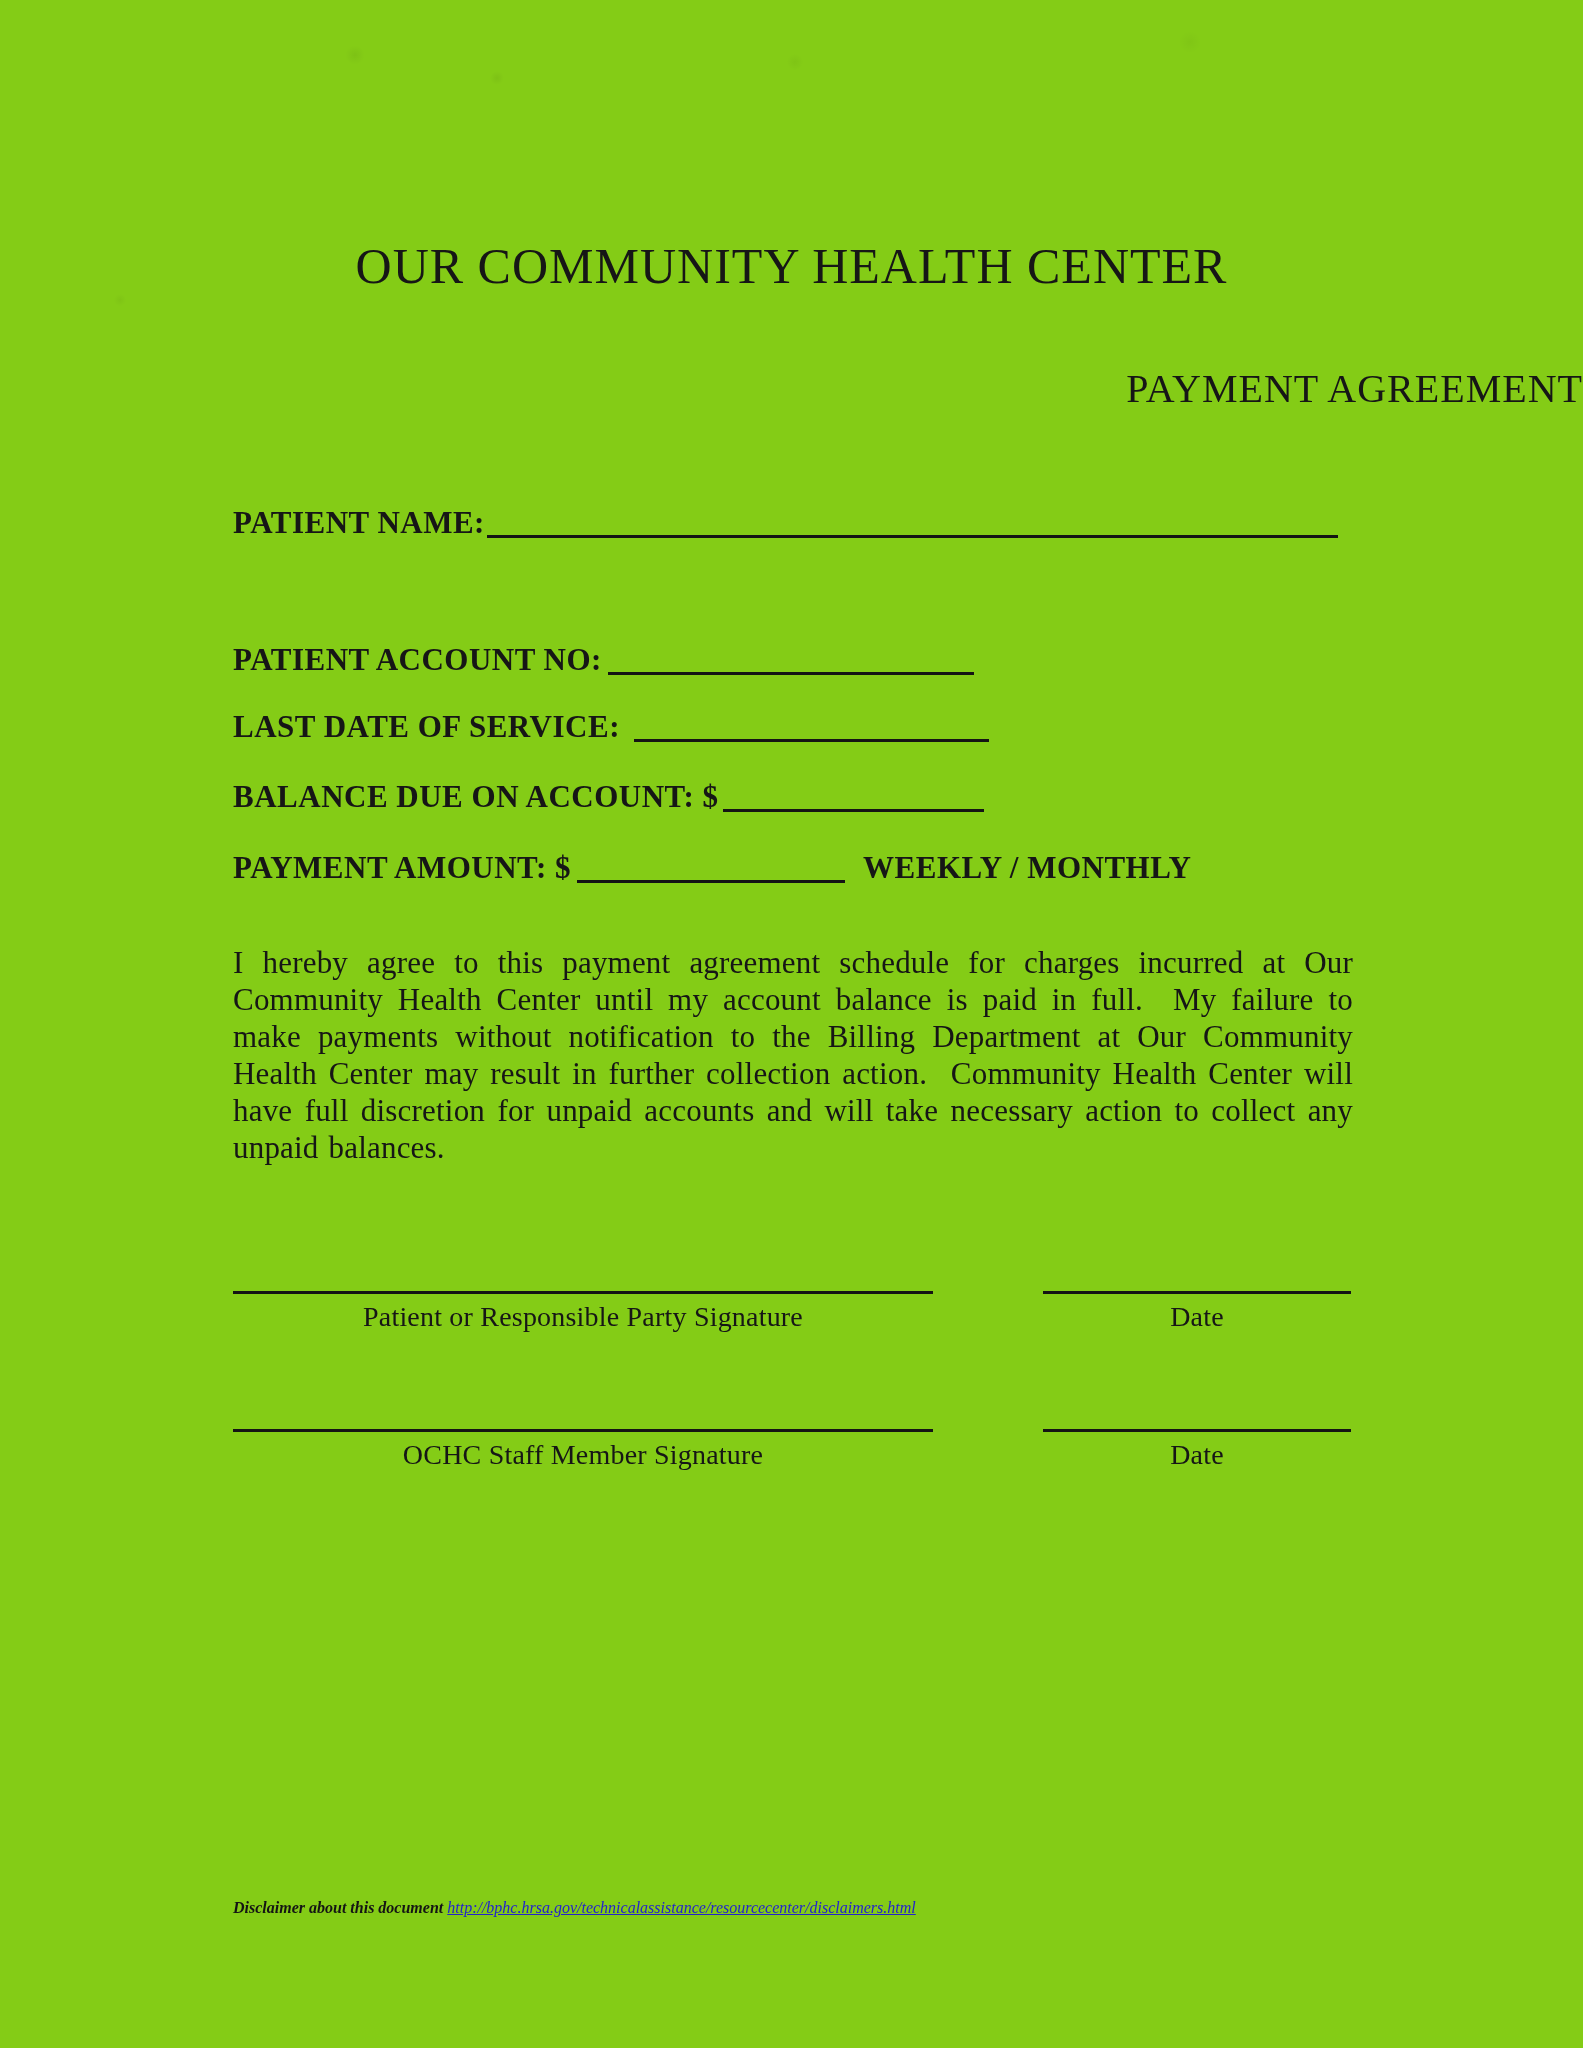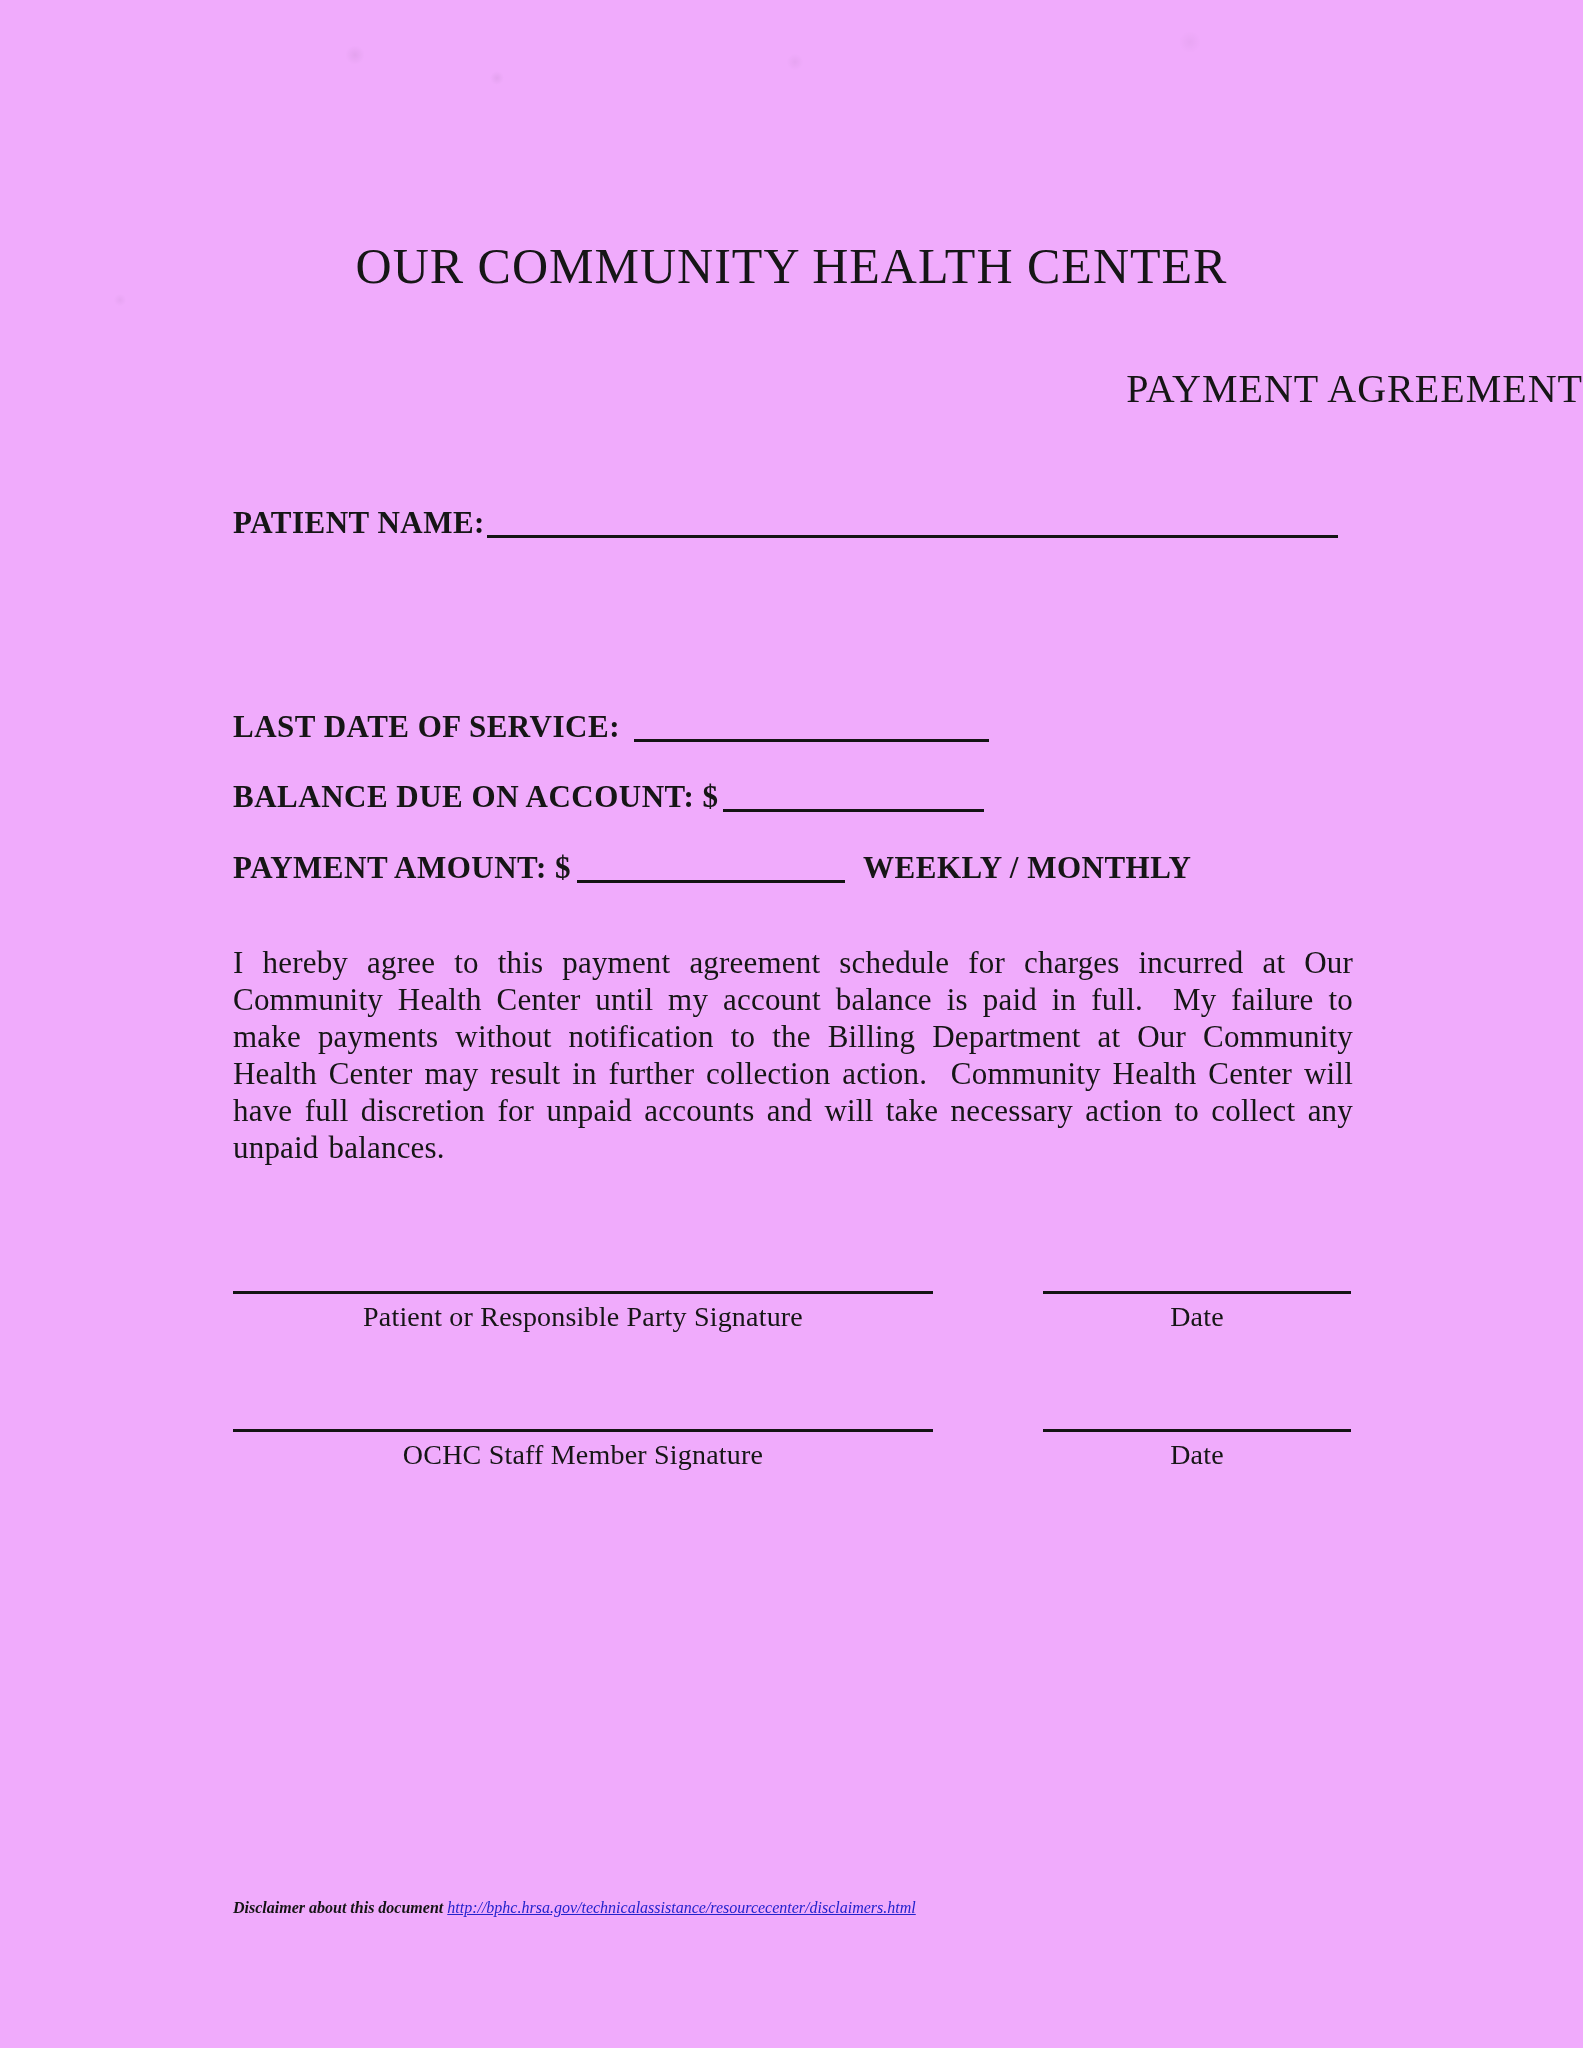--- a/index.html
+++ b/index.html
@@ -1,19 +1,19 @@
 <!DOCTYPE html>
 <html><head>
 <meta charset="utf-8">
 <style>
   html,body { margin:0; padding:0; background:#ffffff; }
   .page {
     position:relative;
     width:1583px; height:2048px;
-    background:#f0abfc;
+    background:#84cc16;
     color:#161616;
     font-family:"Liberation Serif","DejaVu Serif",serif;
     overflow:hidden;
   }
   
   .page::before{
     content:""; position:absolute; inset:0; pointer-events:none;
     background:
       radial-gradient(circle 14px at 355px 55px,  rgba(0,0,0,.05), transparent 70%),
       radial-gradient(circle 10px at 497px 78px,  rgba(0,0,0,.05), transparent 70%),
@@ -87,20 +87,24 @@
 
   <div class="doc-title">OUR COMMUNITY HEALTH CENTER</div>
   <div class="doc-subtitle">PAYMENT AGREEMENT</div>
 
   <div class="field-row row-0">
     <span>PATIENT NAME:</span>
     <span class="blank blank-fill" style="border-color: rgb(20, 20, 20);"></span>
   </div>
 
 
+  <div class="field-row row-2">
+    <span>PATIENT ACCOUNT NO:</span>
+    <span class="blank blank-366" style="border-color: rgb(20, 20, 20);"></span>
+  </div>
 
   <div class="field-row row-3">
     <span>LAST DATE OF SERVICE:</span>
     <span class="blank blank-355" style="border-color: rgb(20, 20, 20);"></span>
   </div>
 
   <div class="field-row row-4">
     <span>BALANCE DUE ON ACCOUNT: $</span>
     <span class="blank blank-261" style="border-color: rgb(20, 20, 20);"></span>
   </div>

